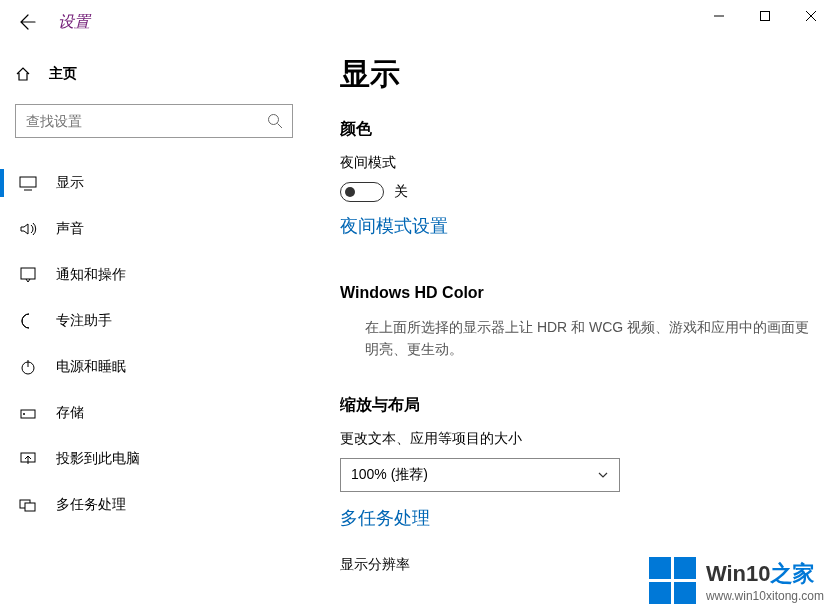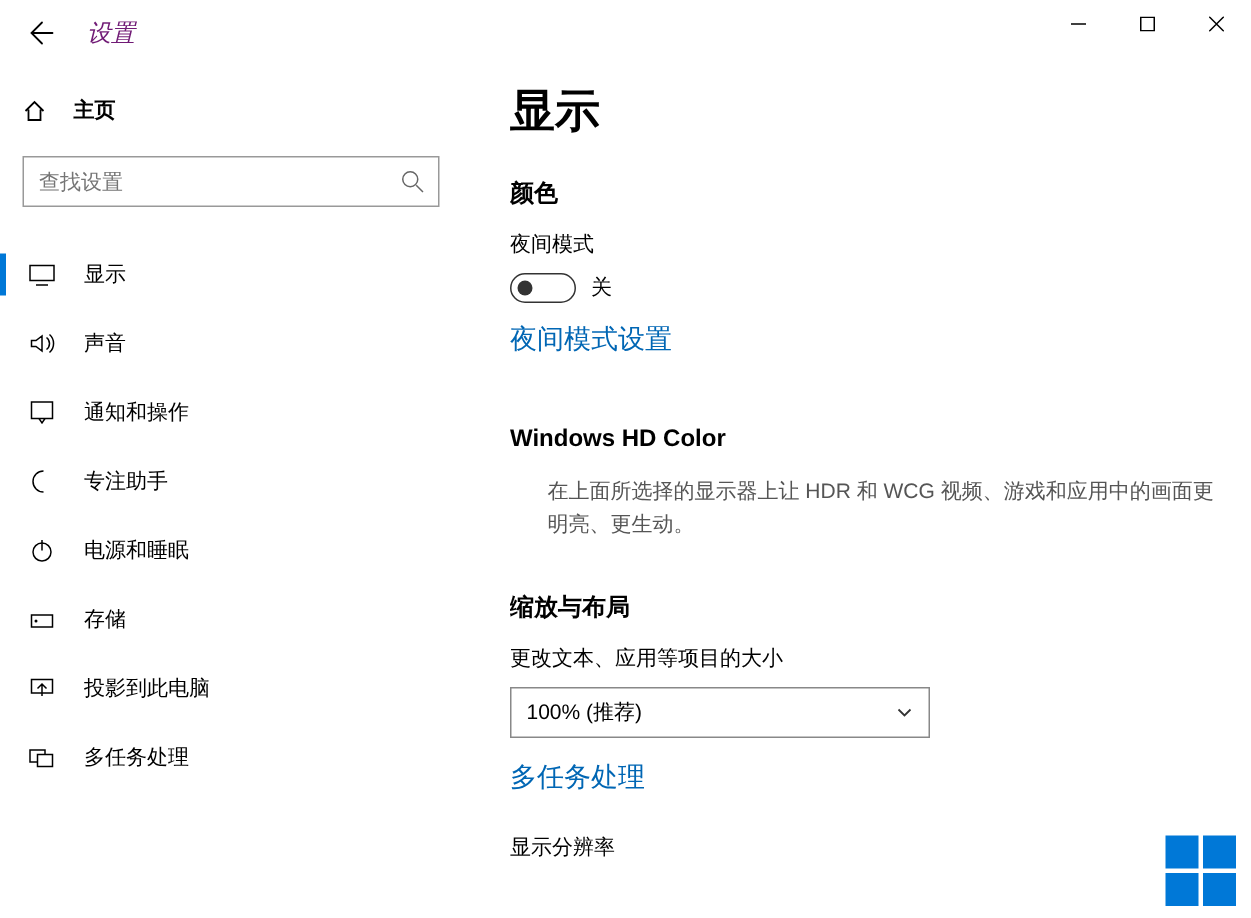--- a/index.html
+++ b/index.html
@@ -206,13 +206,17 @@
   <div class="lbl" style="margin-top:16px">显示分辨率</div>
 </div>
 
 <div class="wm">
   <div class="wm-logo">
       <div></div>
       <div></div>
       <div></div>
       <div></div>
     </div>
+  <div class="wm-text">
+    <div class="wm-main"><span>Win10</span><span class="accent">之家</span></div>
+    <div class="wm-sub">www.win10xitong.com</div>
+  </div>
 </div>
 
 </body></html>

